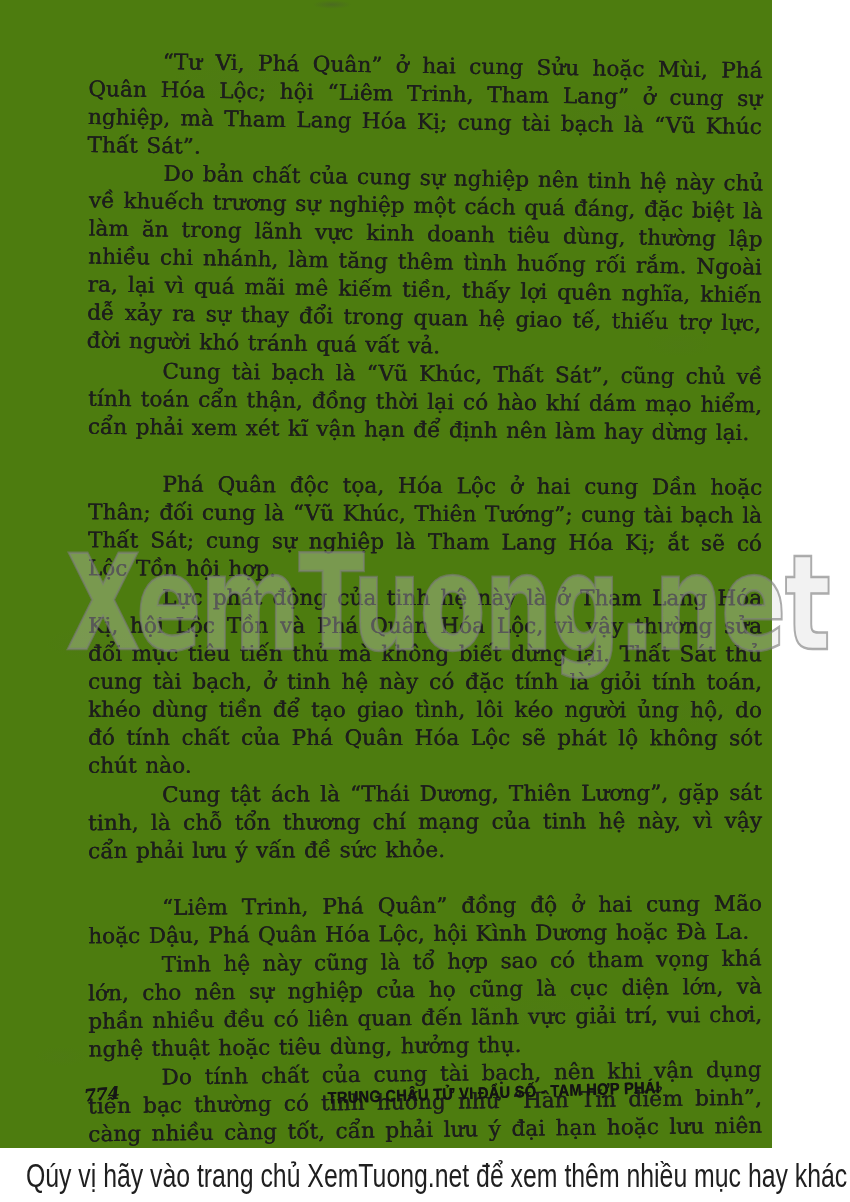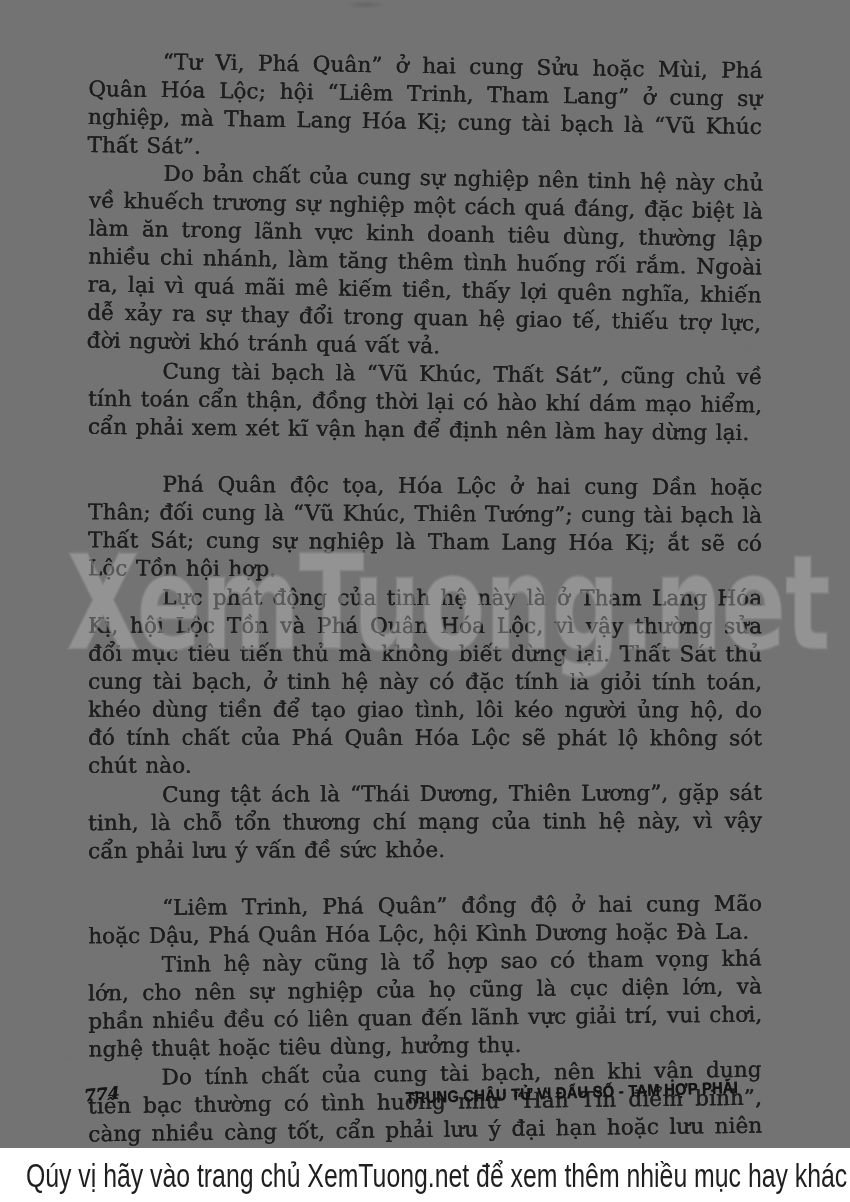--- a/index.html
+++ b/index.html
@@ -5,22 +5,22 @@
   html,body{margin:0;padding:0;}
   body{
     width:850px;height:1202px;
     background:#ffffff;
     overflow:hidden;
     position:relative;
     font-family:"DejaVu Serif", serif;
   }
   
   .scan-page{
-    position:absolute;left:0;top:0;width:850px;height:1148px;
-    background:#737373;
+    position:absolute;left:0;top:0;width:772px;height:1148px;
+    background:#4d7c0f;
   }
   
   .scan-page::after{
     content:"";position:absolute;inset:0;pointer-events:none;
     background:
       radial-gradient(ellipse 28px 6px at 43% 0.4%, rgba(70,70,70,.30), transparent 70%),
       radial-gradient(ellipse 60px 22px at 78% 10%, rgba(90,90,90,.05), transparent 70%),
       radial-gradient(ellipse 90px 30px at 30% 7%, rgba(90,90,90,.045), transparent 70%),
       radial-gradient(ellipse 50px 18px at 88% 30%, rgba(90,90,90,.05), transparent 70%),
       radial-gradient(ellipse 70px 24px at 12% 56%, rgba(90,90,90,.05), transparent 70%),

